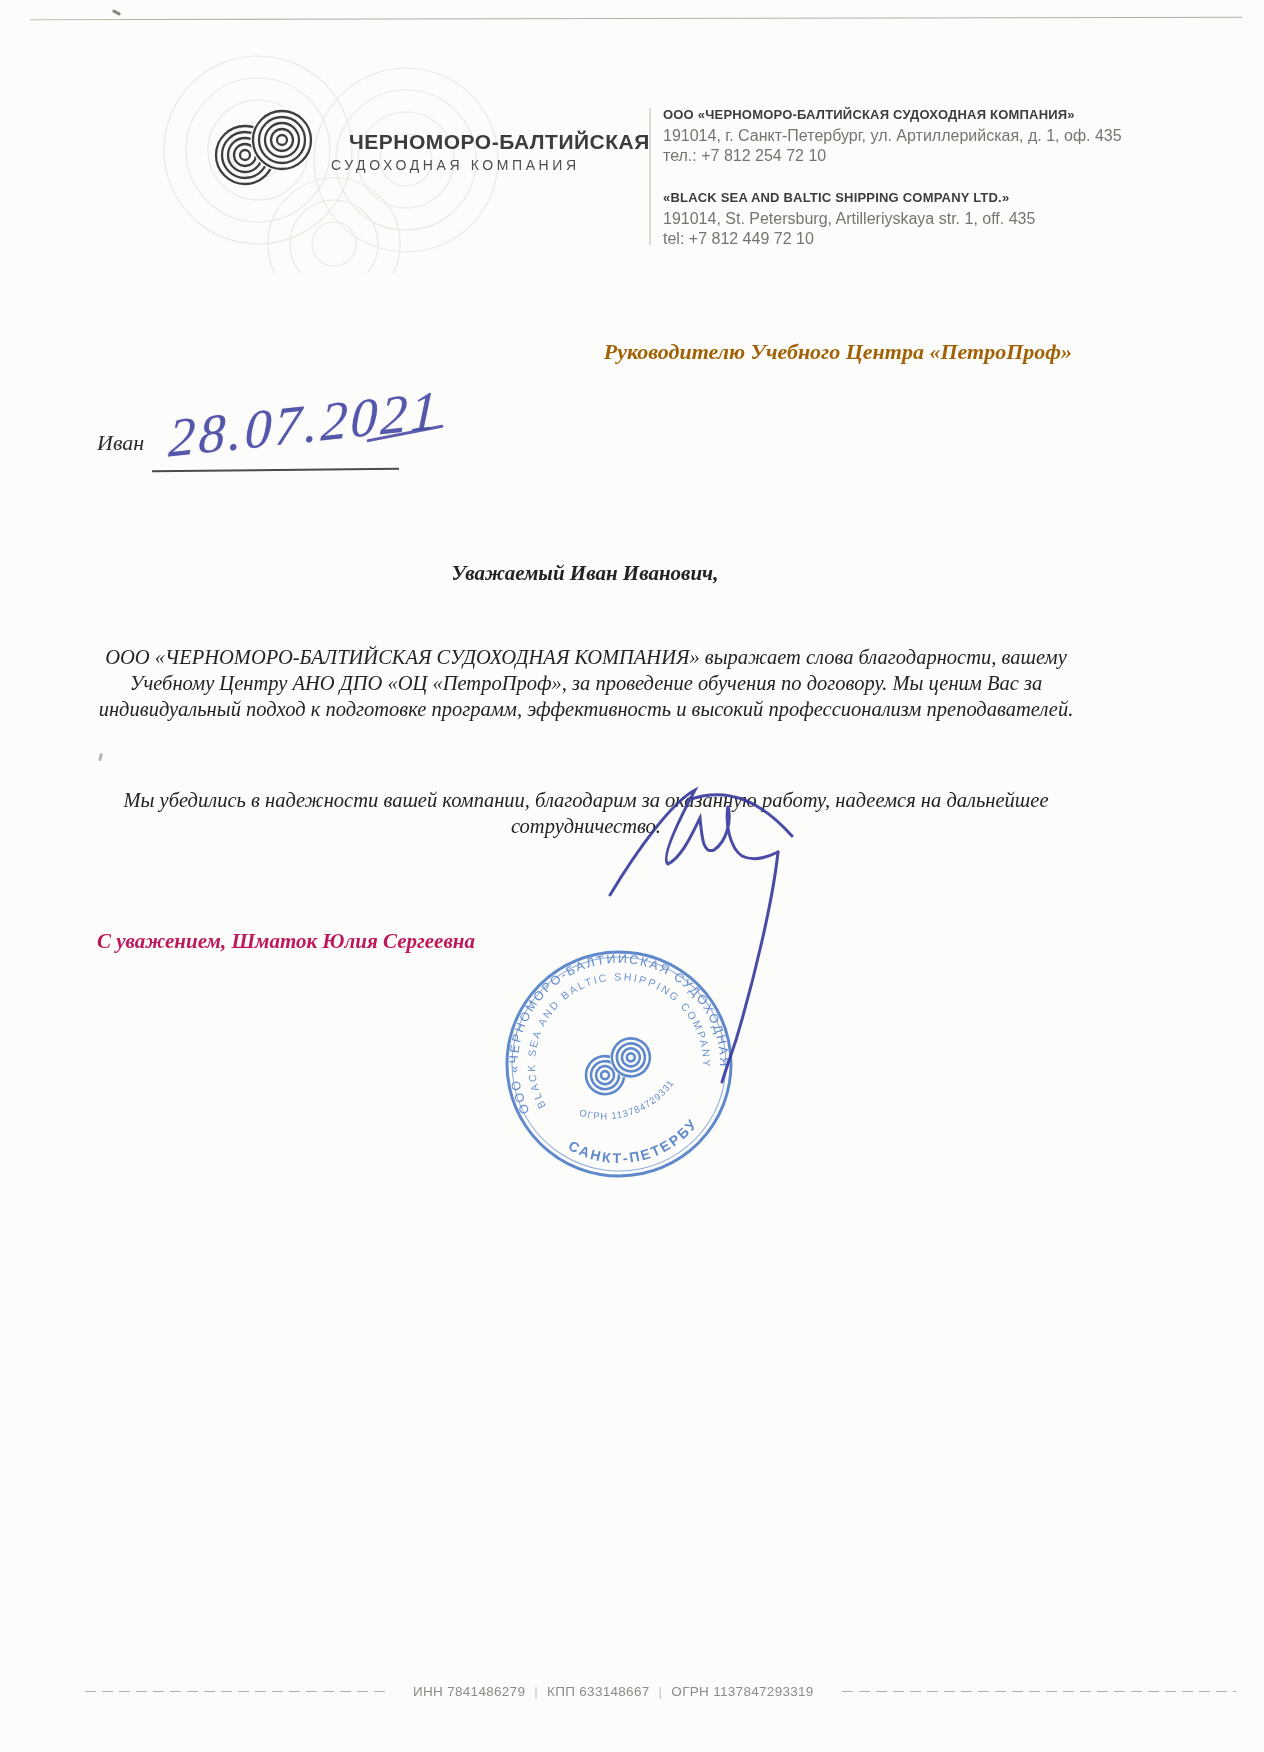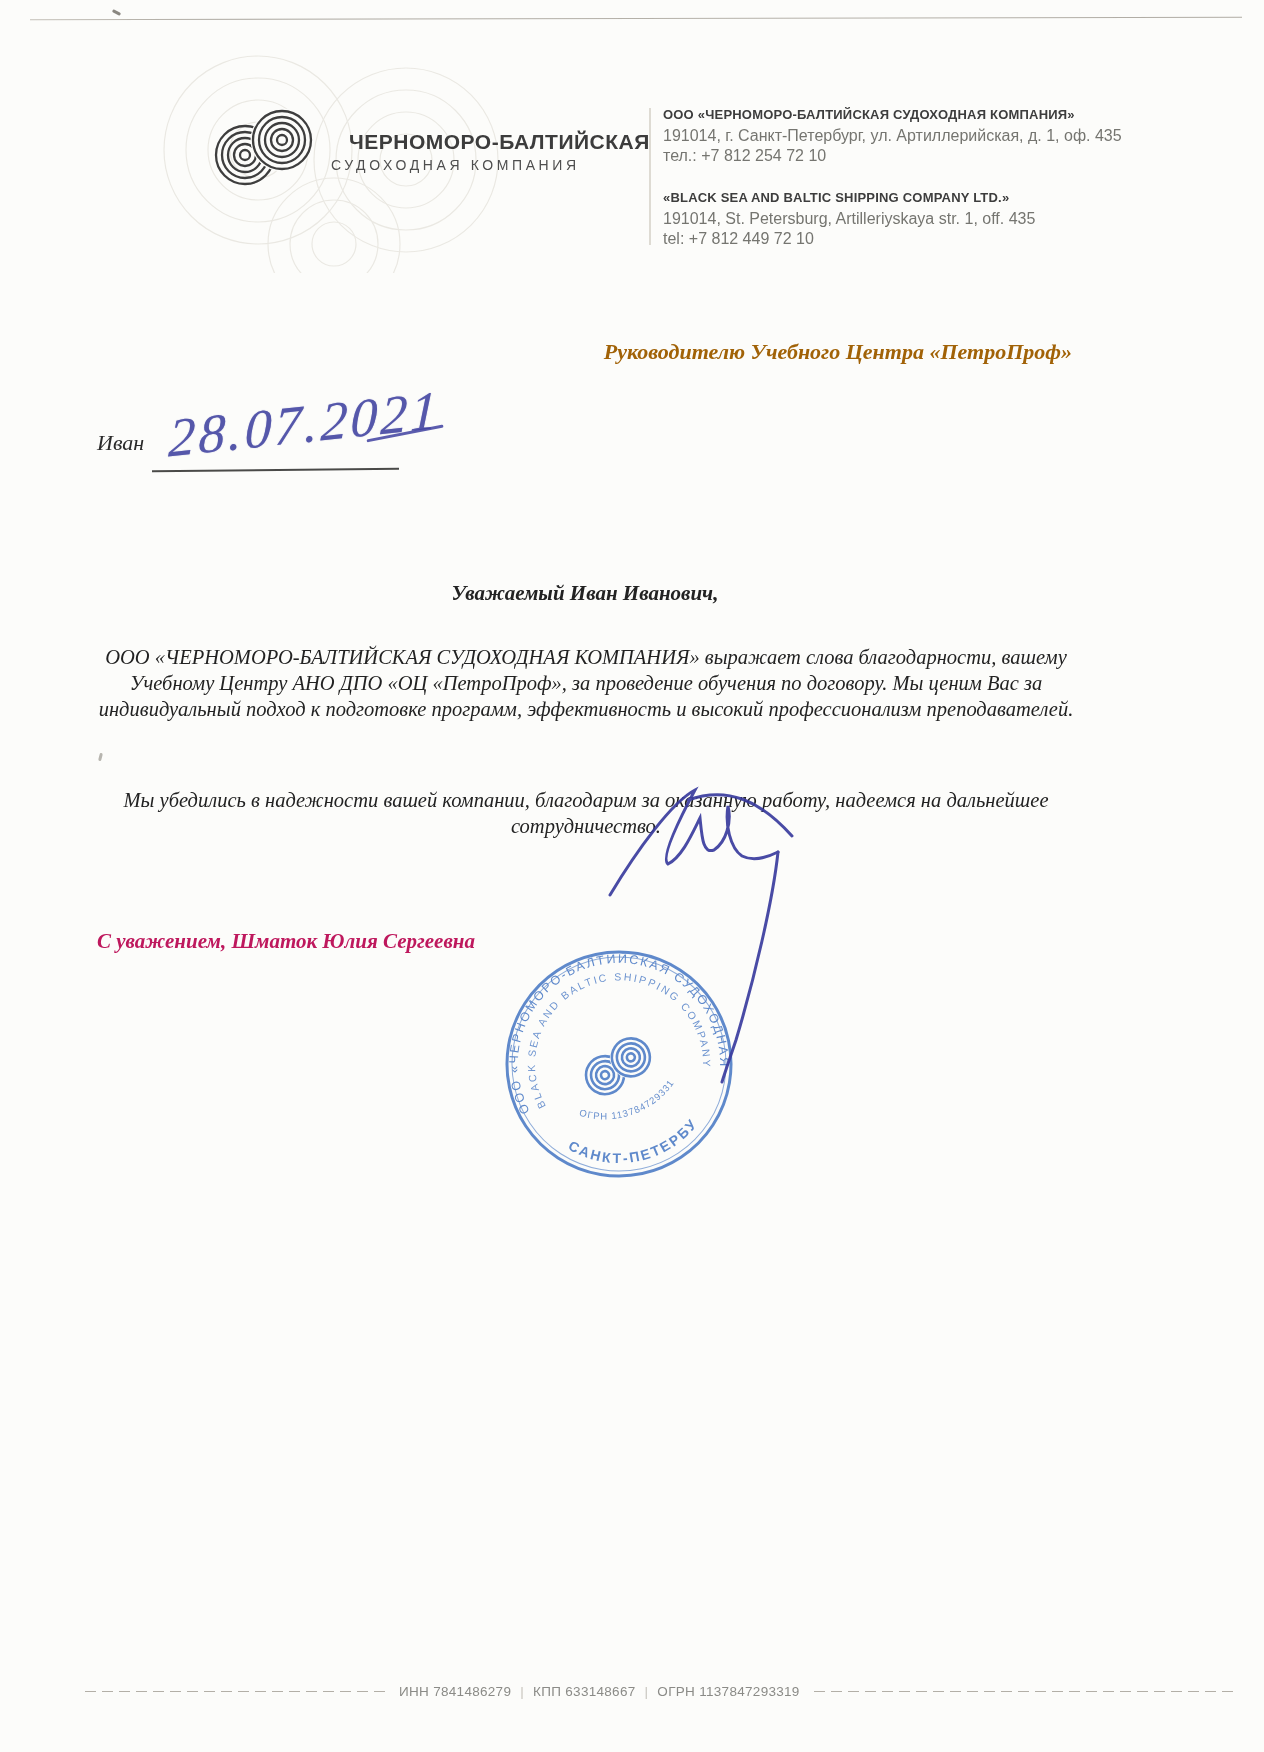--- a/index.html
+++ b/index.html
@@ -35,35 +35,35 @@
   
   .addressee{left:500px;top:339px;width:572px;text-align:right;
     font-size:22px;font-weight:700;font-style:italic;color:#a16207;}
   .date-label{left:97px;top:430px;font-size:22px;font-style:italic;color:#2a2a2a;}
   .date-underline{left:152px;top:469px;width:247px;height:1.5px;background:#4a4a48;transform:rotate(-.6deg);}
   .date-hand{left:168px;top:393px;font-size:54px;color:#3f41a0;font-style:italic;
     letter-spacing:3px;transform:rotate(-6deg) skewX(-8deg);opacity:.88;
     text-shadow:0 0 1px rgba(63,65,160,.55);}
   .date-tail{left:366px;top:432px;width:78px;height:2.5px;background:#3f41a0;
     transform:rotate(-11deg);border-radius:2px;opacity:.85;}
-  .greeting{left:95px;top:581px;width:980px;text-align:center;
+  .greeting{left:95px;top:561px;width:980px;text-align:center;
     font-size:21px;font-weight:700;font-style:italic;color:#222;}
   .body-par{left:95px;width:982px;text-align:center;font-size:20.5px;font-style:italic;
     line-height:26px;color:#222;margin:0;}
   .par1{top:644px;}
   .par2{top:787px;}
   .signoff{left:97px;top:929px;font-size:21px;font-weight:700;font-style:italic;color:#be185d;}
 
   
   .signature{left:592px;top:760px;width:225px;height:400px;z-index:5;}
   .stamp{left:501px;top:946px;width:236px;height:236px;z-index:4;opacity:.88;}
   .stamp text{font-family:"Liberation Sans",sans-serif;fill:#4a7ac5;}
 
   
-  .footer{left:85px;right:28px;top:1684px;display:flex;align-items:center;gap:14px;
+  .footer{left:85px;right:28px;top:1684px;display:flex;align-items:center;gap:28px;
     font-family:"Liberation Sans",sans-serif;font-size:13.5px;color:#8b8b87;letter-spacing:.3px;}
   .footer-line{height:1px;background:repeating-linear-gradient(90deg,#b3afa7 0 11px,transparent 11px 17px);}
   .footer-line.left{width:300px;}
   .footer-line.right{flex:1;}
   .footer-text{white-space:nowrap;display:flex;gap:9px;align-items:center;}
   .footer-sep{color:#c6c4bd;}
 </style>
 </head>
 <body>
 

